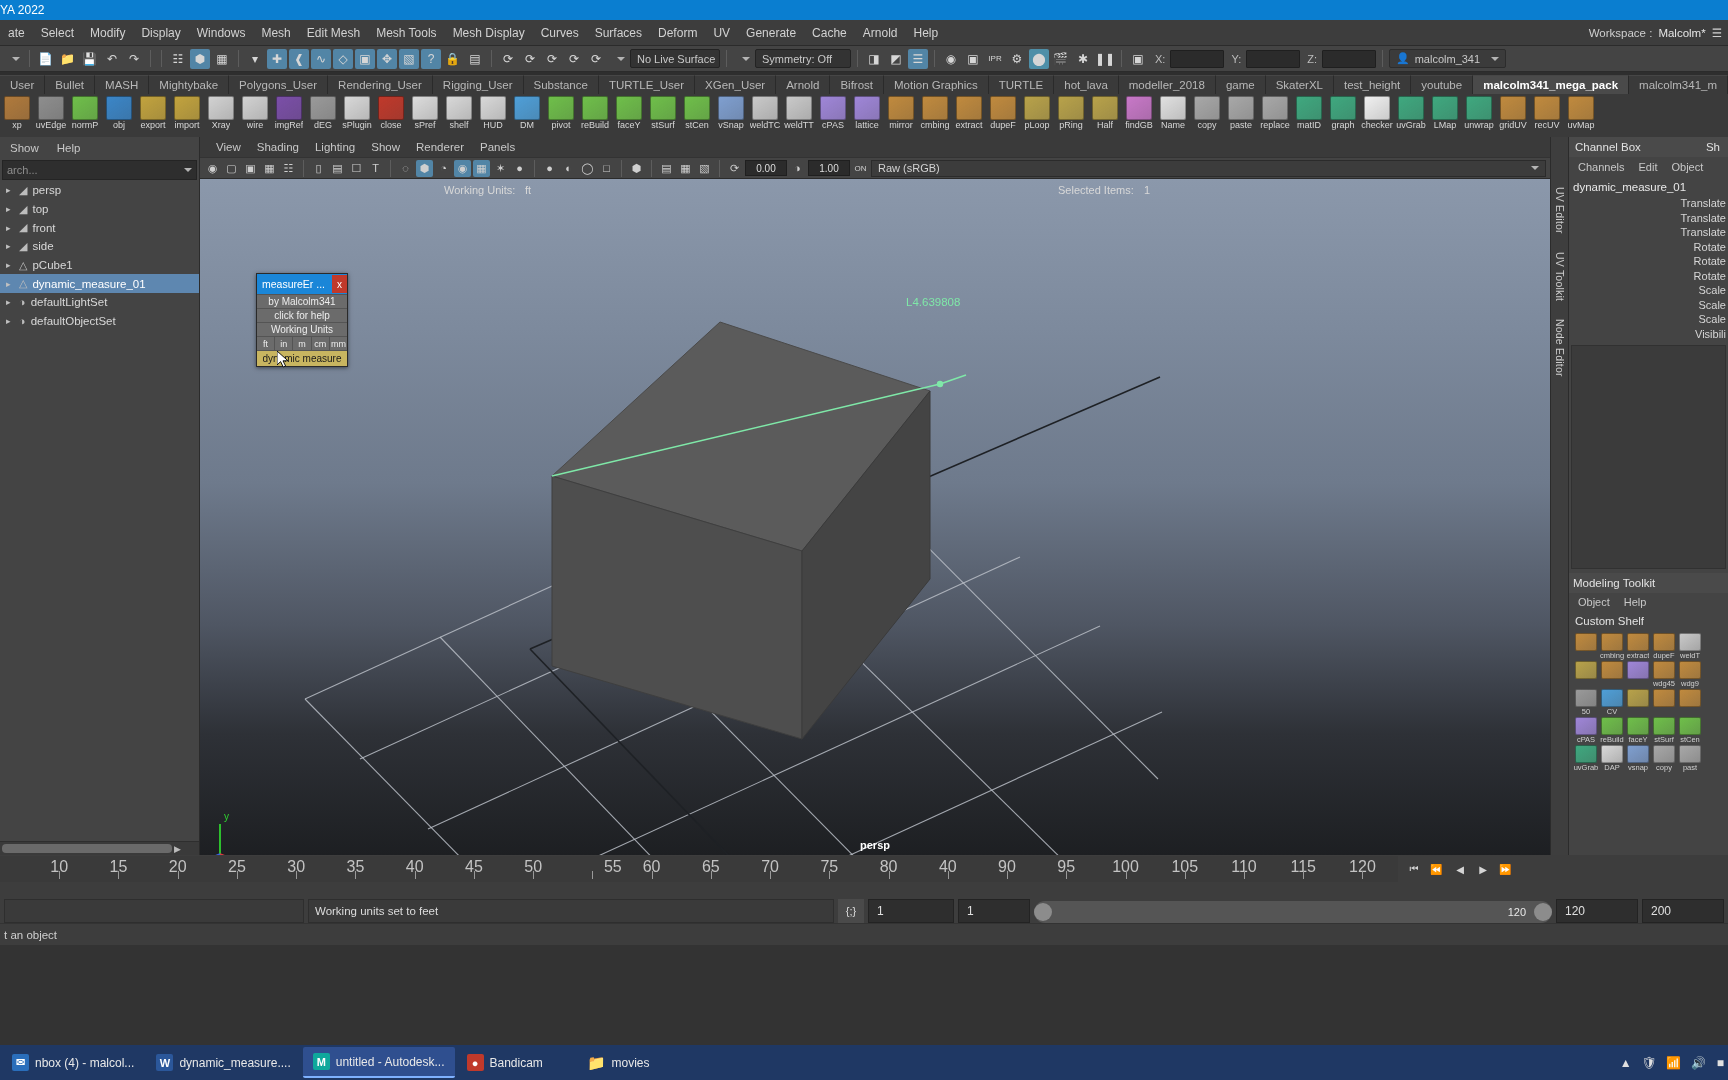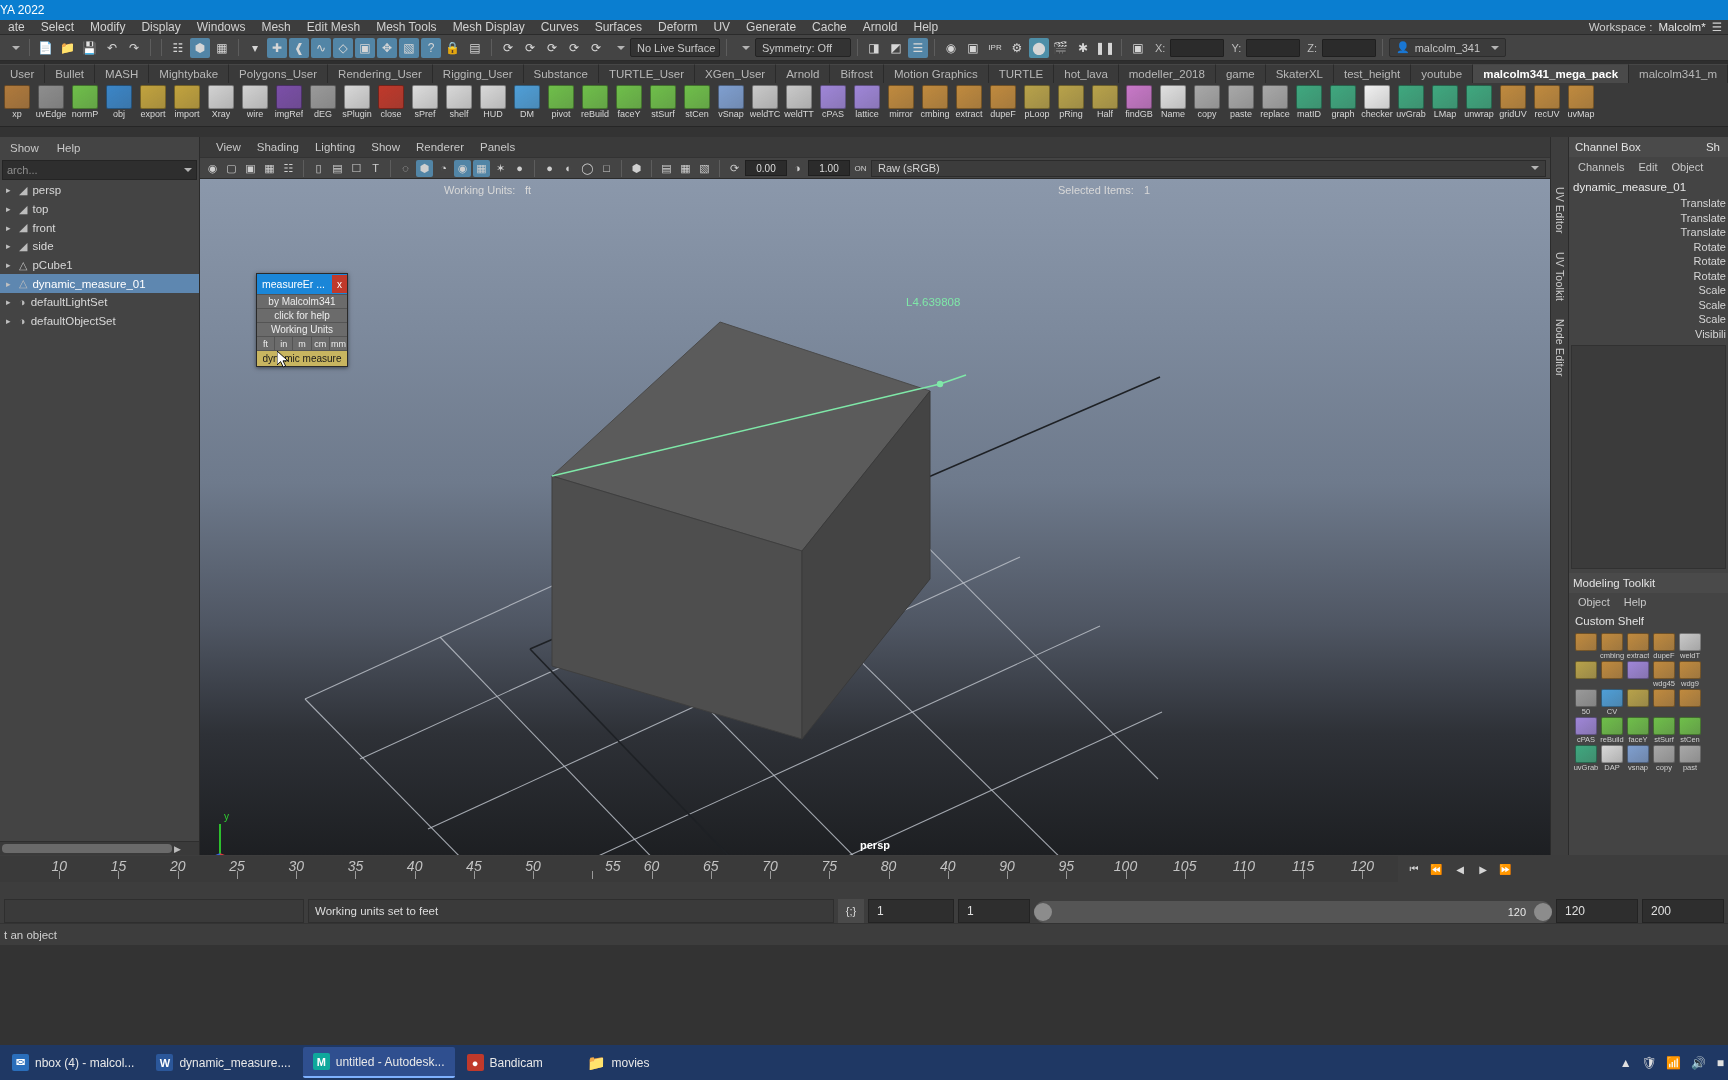--- a/index.html
+++ b/index.html
@@ -4,21 +4,21 @@
 <style>
   * { box-sizing: border-box; margin:0; padding:0; }
   html,body{ width:1728px; height:1080px; overflow:hidden; background:#333; }
   body{ font-family:"Liberation Sans", sans-serif; font-size:12px; color:#c8c8c8; -webkit-font-smoothing:antialiased; }
 
   
   #titlebar{ height:20px; background:#0a7ed0; display:flex; align-items:center; padding-left:0; }
   #titlebar .ttl{ font-size:12px; color:#fff; padding-left:0px; }
 
   
-  #menubar{ height:15px; background:#3d3d3d; display:flex; align-items:center; border-bottom:1px solid #2b2b2b; position:relative; }
+  #menubar{ height:26px; background:#3d3d3d; display:flex; align-items:center; border-bottom:1px solid #2b2b2b; position:relative; }
   #menubar .mi{ padding:0 8px; font-size:12px; color:#d2d2d2; line-height:26px; white-space:nowrap; cursor:default; }
   #menubar .right{ position:absolute; right:6px; display:flex; align-items:center; gap:6px; font-size:11.5px; color:#cfcfcf;}
   #menubar .right .wsname{ color:#e4e4e4; }
 
   
   #statusrow{ height:26px; background:#444; display:flex; align-items:center; gap:2px; padding:0 3px; border-bottom:1px solid #2b2b2b; position:relative; }
   .sdiv{ width:1px; height:17px; background:#5d5d5d; margin:0 4px; }
   .sicon{ width:20px; height:20px; border-radius:2px; display:flex; align-items:center; justify-content:center; color:#d6d6d6; font-size:12px; }
   .sicon.sel{ background:#5285a6; }
   .sicon.tealbg{ background:#4e8fa8; }
@@ -101,21 +101,21 @@
   #chanbox .mtkmenu .mi{font-size:11px;padding:0 6px;line-height:18px;}
   #chanbox .cshdr{ height:20px; display:flex;align-items:center;padding-left:6px;font-size:11.5px;color:#e2e2e2; background:#444;}
   #csgrid{ flex:1; padding:2px 0 0 4px; display:flex; flex-wrap:wrap; align-content:flex-start; gap:0; overflow:hidden;}
   #csgrid .ci{ width:26px;height:28px;display:flex;flex-direction:column;align-items:center;}
   #csgrid .cg{ width:22px;height:18px;display:flex;align-items:center;justify-content:center;font-size:12px;border-radius:2px;overflow:hidden;}
   #csgrid .cl{ font-size:7.5px; color:#d0d0d0; line-height:9px; max-width:26px; overflow:hidden; white-space:nowrap;}
 
   
   #timeslider{ position:absolute; top:855px; left:0; width:1728px; height:28px; background:#3d3d3d; display:flex; align-items:center;}
   #tsruler{ position:relative; flex:1; height:26px; background:#3a3a3a; overflow:hidden;}
-  #tsruler .tk{ position:absolute; top:2px; font-size:14px; color:#c3c3c3; transform:translateX(-50%);font-style:italic;}
+  #tsruler .tk{ position:absolute; top:2px; font-size:16px; color:#c3c3c3; transform:translateX(-50%);}
   #tsruler .tkl{ position:absolute; top:15px; width:1px; height:8px; background:#9a9a9a;}
   #tsright{ width:330px; height:26px; display:flex; align-items:center; gap:3px; padding-left:6px; background:#3d3d3d;}
   #tsright .pbtn{ width:20px;height:18px;display:flex;align-items:center;justify-content:center;font-size:10px;color:#d5d5d5;}
 
   
   #rangerow{ position:absolute; top:883px; left:0; width:1728px; height:40px; background:#3d3d3d; display:flex; align-items:flex-end; gap:4px; padding:0 4px;}
   #cmdline{ flex:0 0 300px; height:24px; background:#3a3a3a; border:1px solid #2e2e2e;}
   #resultline{ flex:1; height:24px; background:#3a3a3a; border:1px solid #2e2e2e; display:flex; align-items:center; padding-left:6px; font-size:11.5px; color:#dcdcdc;}
   .rfield{ height:24px; background:#2e2e2e; border:1px solid #232323; display:flex;align-items:center;padding-left:8px;font-size:12px;color:#e0e0e0;}
   #rangebar{ flex:1; height:22px; background:#555; border-radius:11px; position:relative; display:flex; align-items:center;}

